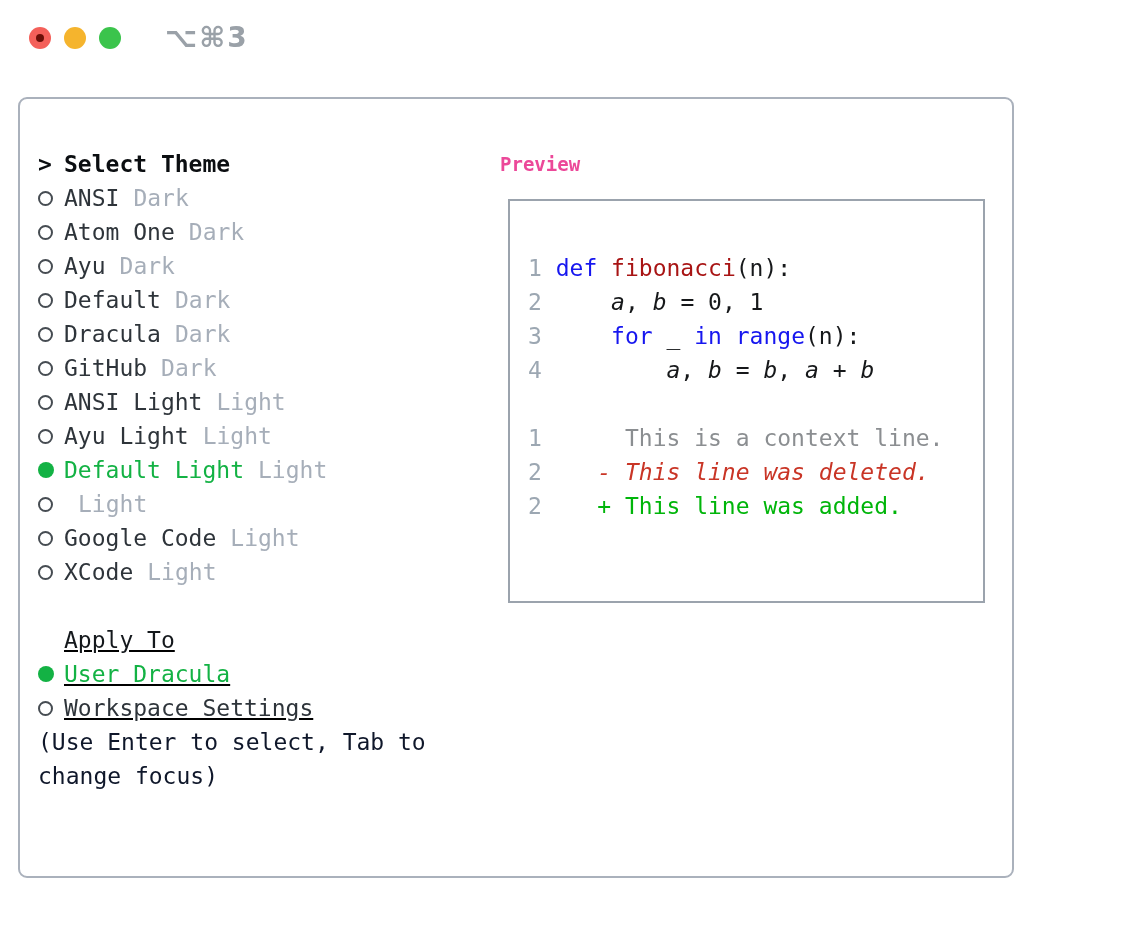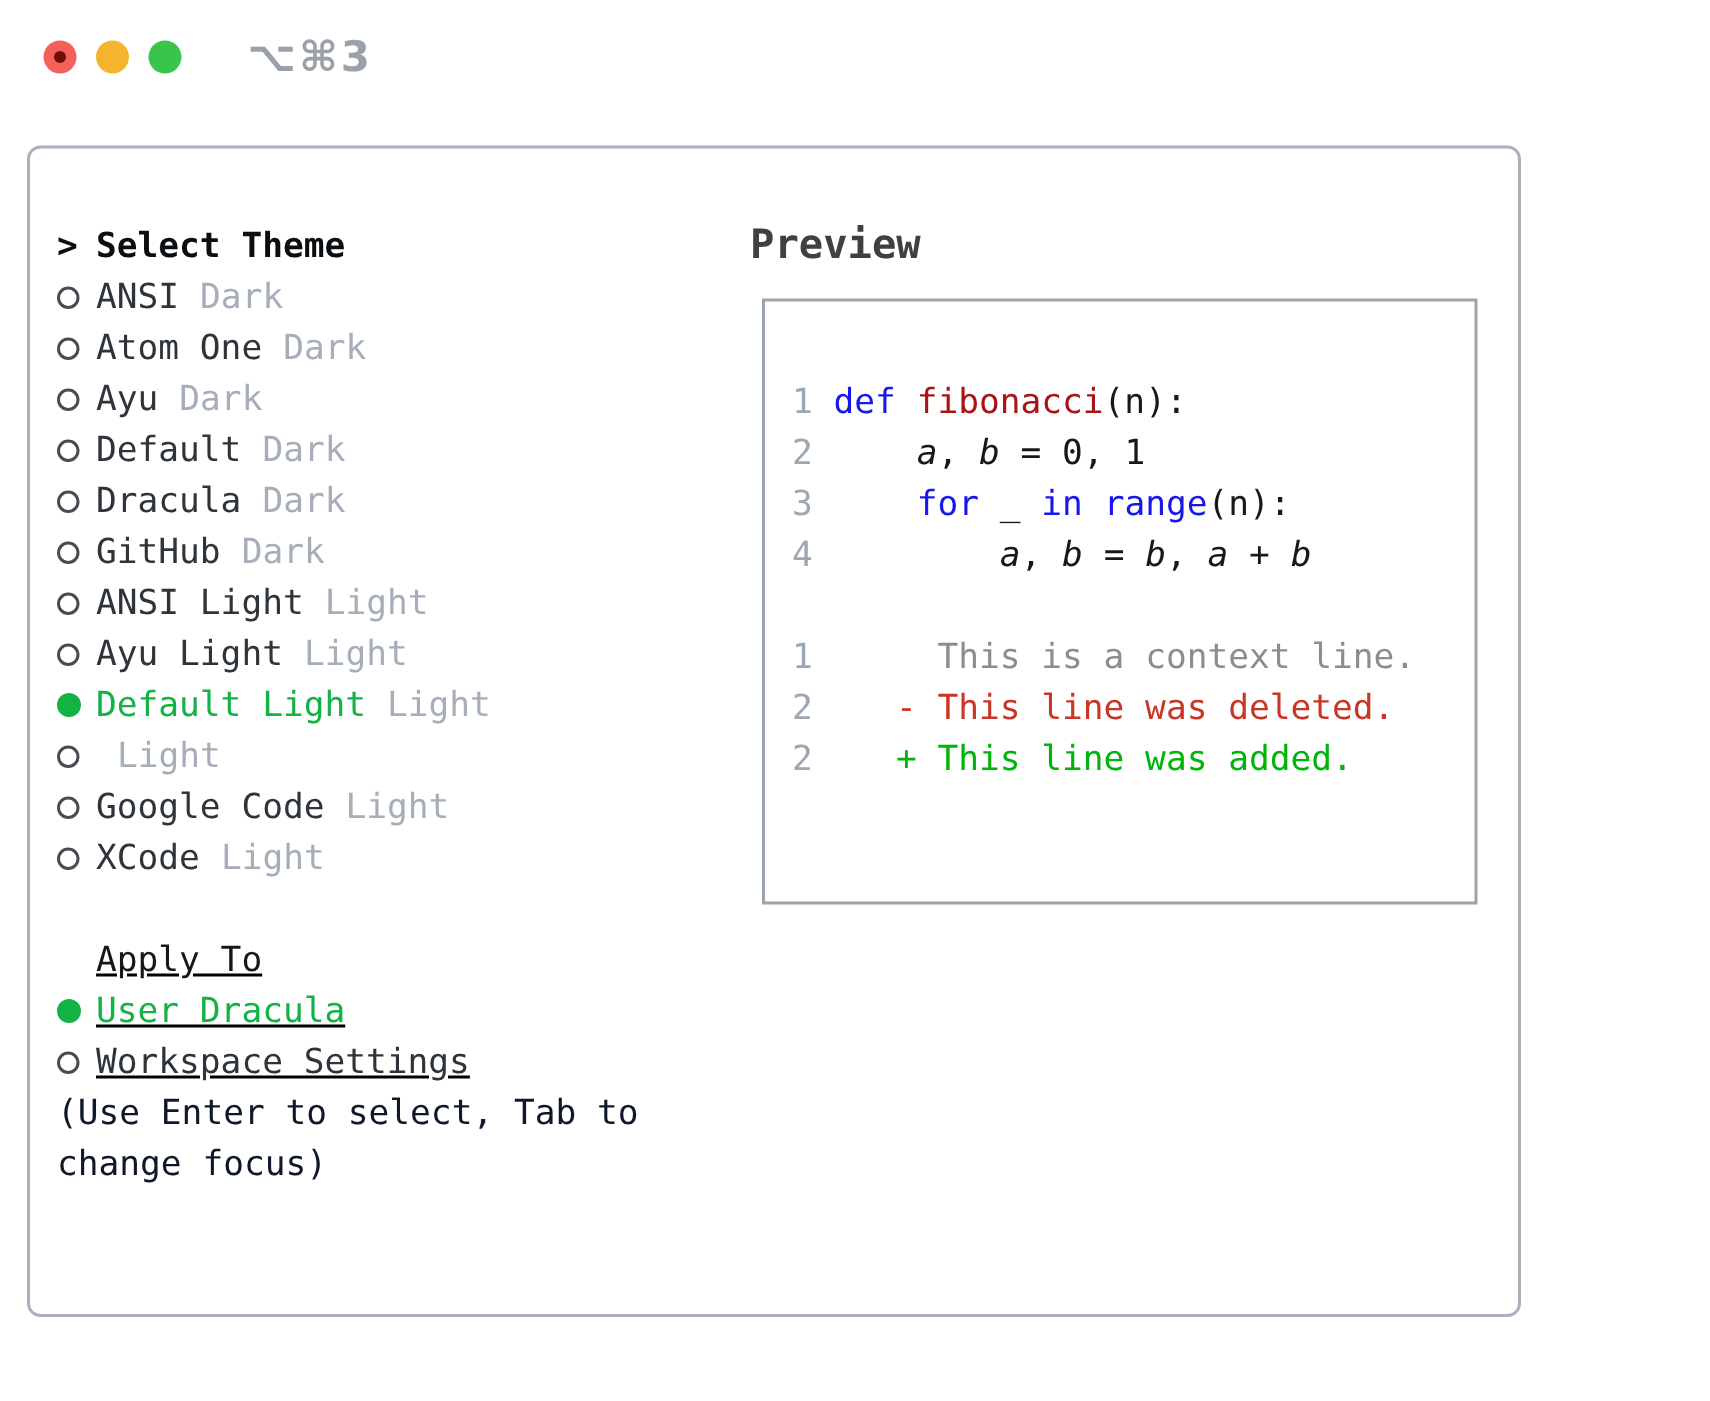--- a/index.html
+++ b/index.html
@@ -32,31 +32,31 @@
   .header-text { font-weight:700; color:#0b0e11; }
   .name { color:#2e343a; }
   .row.selected .name { color:#13b244; }
   .variant { color:#a6aeb9; margin-left:14px; }
   .apply-section { margin-top:34px;text-decoration:underline; }
   .apply-text { color:#14181c; }
   .hint { width:420px; color:#0f172a; }
 
   
   .right-col { position:absolute; left:480px; top:48px; width:486px; }
-  .preview-title { height:34px; line-height:34px; font-size:27px; font-weight:700; color:#404040; }
+  .preview-title { height:34px; line-height:34px; font-size:19px; font-weight:700; color:#ec4899; }
   .preview-box { margin-left:8px; margin-top:18px; width:477px; height:404px;
                  border:2px solid #9ba3ad; background:#ffffff; padding:50px 0 0 18px; overflow:hidden; }
   .code-line { white-space:pre; min-height:34px; height:34px; line-height:34px; font-size:23px; }
   .tok-num   { color:#9ca7b2; }
   .tok-kw    { color:#1616ef; }
   .tok-fn    { color:#a81414; }
   .tok-plain { color:#16181a; }
   .tok-var   { color:#16181a; font-style:italic; }
   .tok-ctx   { color:#8b8e91; }
-  .tok-del   { color:#c93526; }
+  .tok-del   { color:#c93526;font-style:italic; }
   .tok-add   { color:#00b50a; }
 </style>
 </head>
 <body>
 
 <div class="titlebar">
   <span class="dot dot-red"></span>
   <span class="dot dot-yellow"></span>
   <span class="dot dot-green"></span>
   <span class="win-title">⌥⌘3</span>

